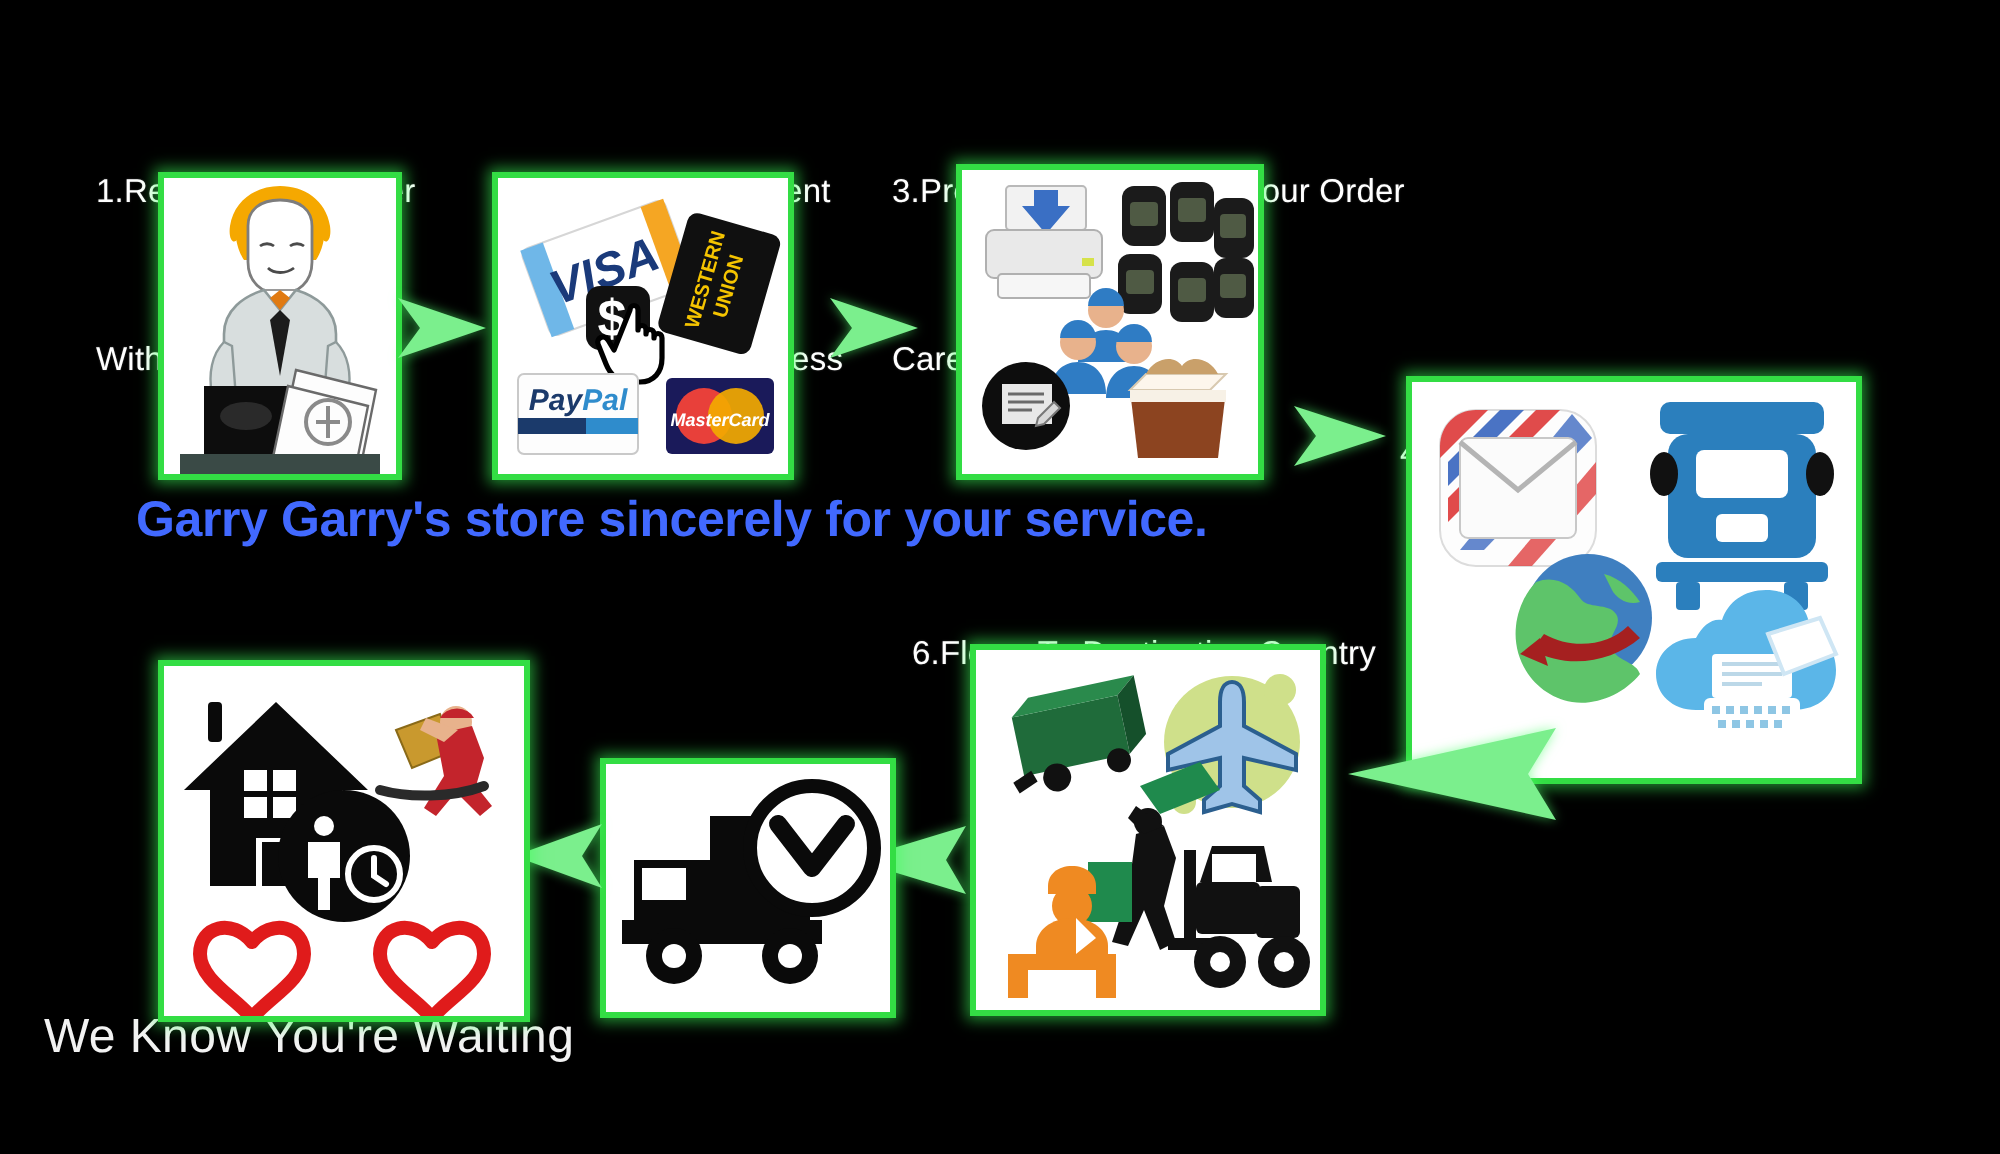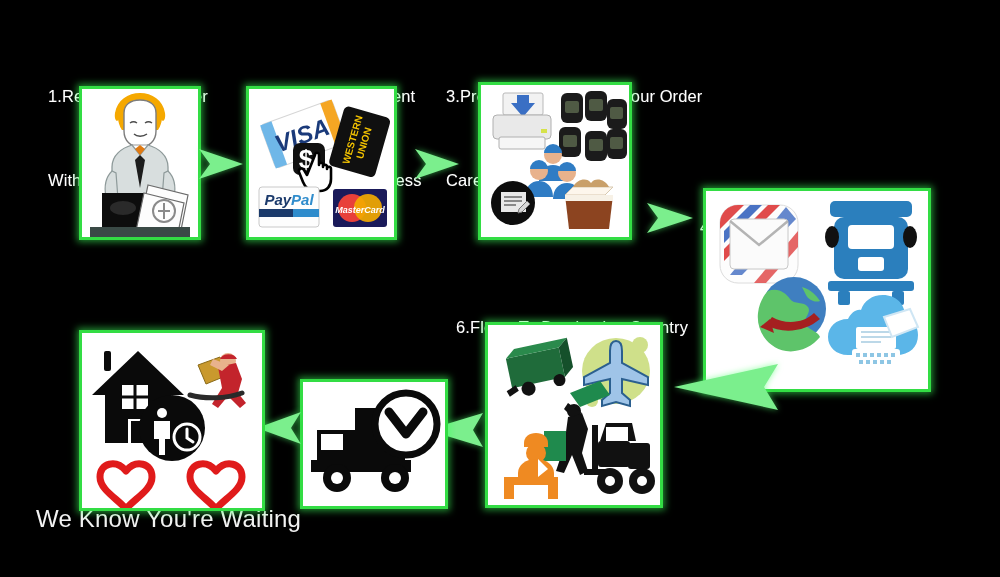--- a/index.html
+++ b/index.html
@@ -85,21 +85,22 @@
 
   <div class="caption" style="left:311px;top:323px;">
     <div>8.Depart Your</div>
     <div>Local Post Office</div>
   </div>
 
   <div class="caption" style="left:106px;top:307px;">
     <div>9.Out For Delivery</div>
   </div>
 
-  <div class="footer-text" style="left:22px;top:505px;margin-left:14px;">We Know You're Waiting</div>
+  <div class="banner" style="left:68px;top:246px;">Garry Garry's store sincerely for your service.</div>
+  <div class="footer-text" style="left:22px;top:505px;">We Know You're Waiting</div>
 
   <div class="panel" style="left:79px;top:86px;width:116px;height:148px;">
     <svg class="inner" viewBox="0 0 116 148">
       <rect width="116" height="148" fill="#fff"></rect>
 
       <path d="M36 30c-3-18 10-25 22-25s24 7 22 25c-1 7-4 11-4 11l-36 0s-3-4-4-11z" fill="#f5a800"></path>
       <path d="M33 24c2-13 13-20 25-20s23 7 25 20c1 7-2 10-4 6-3-6-10-10-21-10s-18 4-21 10c-2 4-5 1-4-6z" fill="#f5a800"></path>
 
       <path d="M42 24c0-8 6-13 16-13s16 5 16 13v18c0 10-7 16-16 16s-16-6-16-16z" fill="#fff" stroke="#7d7d7d" stroke-width="1.4"></path>
       <path d="M48 34c2-1.5 5-1.5 7 0" stroke="#4b4b4b" stroke-width="1.4" fill="none"></path>

